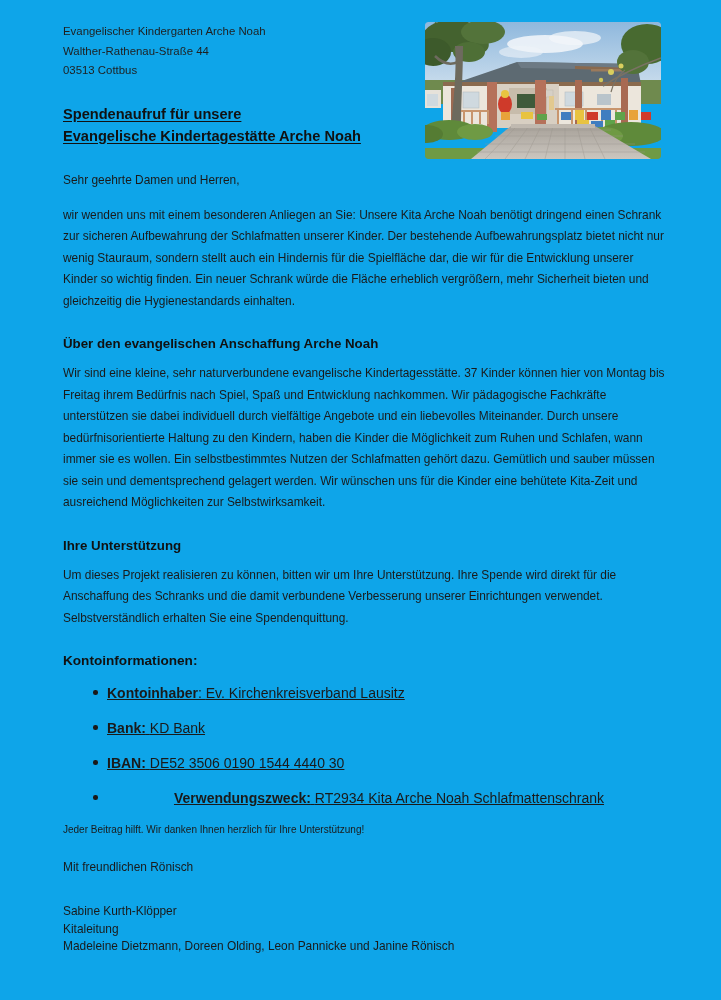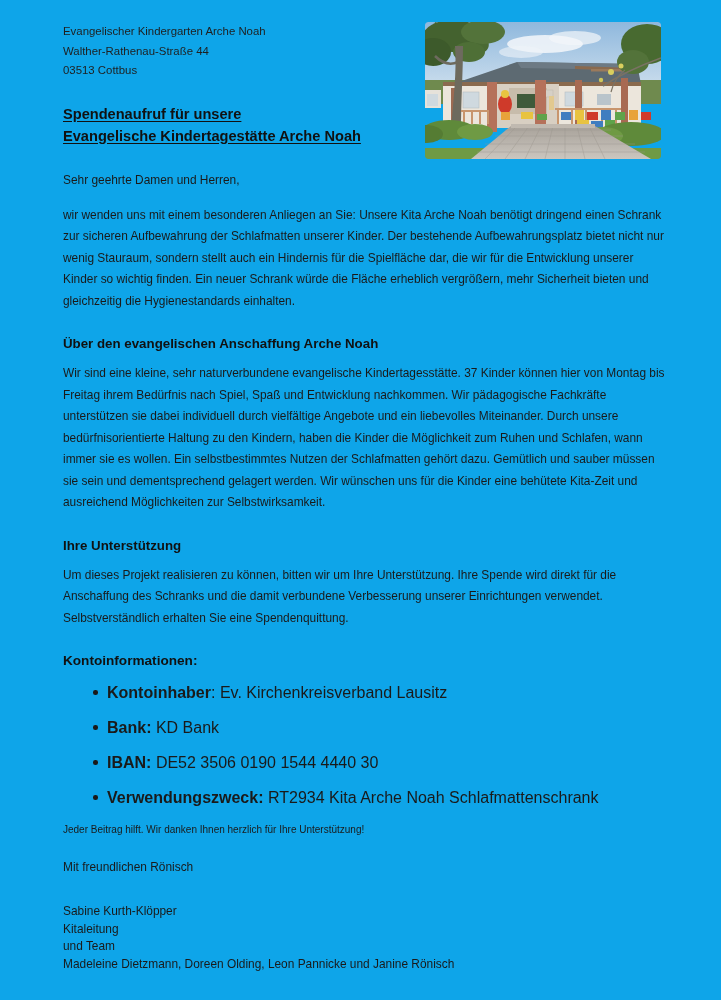--- a/index.html
+++ b/index.html
@@ -97,24 +97,25 @@
   
   ul.acct-list {
     margin: 13px 0 0 0;
     padding: 0;
     list-style: none;
   }
   ul.acct-list li {
     position: relative;
     margin: 0 0 17px 0;
     padding-left: 44px;
-    font-size: 16px;
+    font-size: 14px;
     line-height: 18px;
-  }
-  ul.acct-list li:last-child { margin-bottom: 0; }
+    text-decoration: underline;
+  }
+  ul.acct-list li:last-child { margin-bottom: 0; text-align: center; }
   ul.acct-list li .bullet {
     position: absolute;
     left: 30px;
     top: 6px;
     width: 4.5px;
     height: 4.5px;
     border-radius: 50%;
     background: #1a1a1a;
   }
   ul.acct-list li .lbl { font-weight: bold; }
@@ -302,18 +303,17 @@
         <span class="lbl">Verwendungszweck:</span><span> </span><span>RT2934 Kita Arche Noah Schlafmattenschrank</span>
       </li>
     </ul>
 
     <div class="closing-line">Jeder Beitrag hilft. Wir danken Ihnen herzlich für Ihre Unterstützung!</div>
     <div class="regards">Mit freundlichen Rönisch</div>
 
     <div class="signature">
       <div>Sabine Kurth-Klöpper</div>
       <div>Kitaleitung</div>
-      <div>und Team</div>
       <div>Madeleine Dietzmann, Doreen Olding, Leon Pannicke und Janine Rönisch</div>
     </div>
 
   </div>
 </div>
 
 </body></html>

